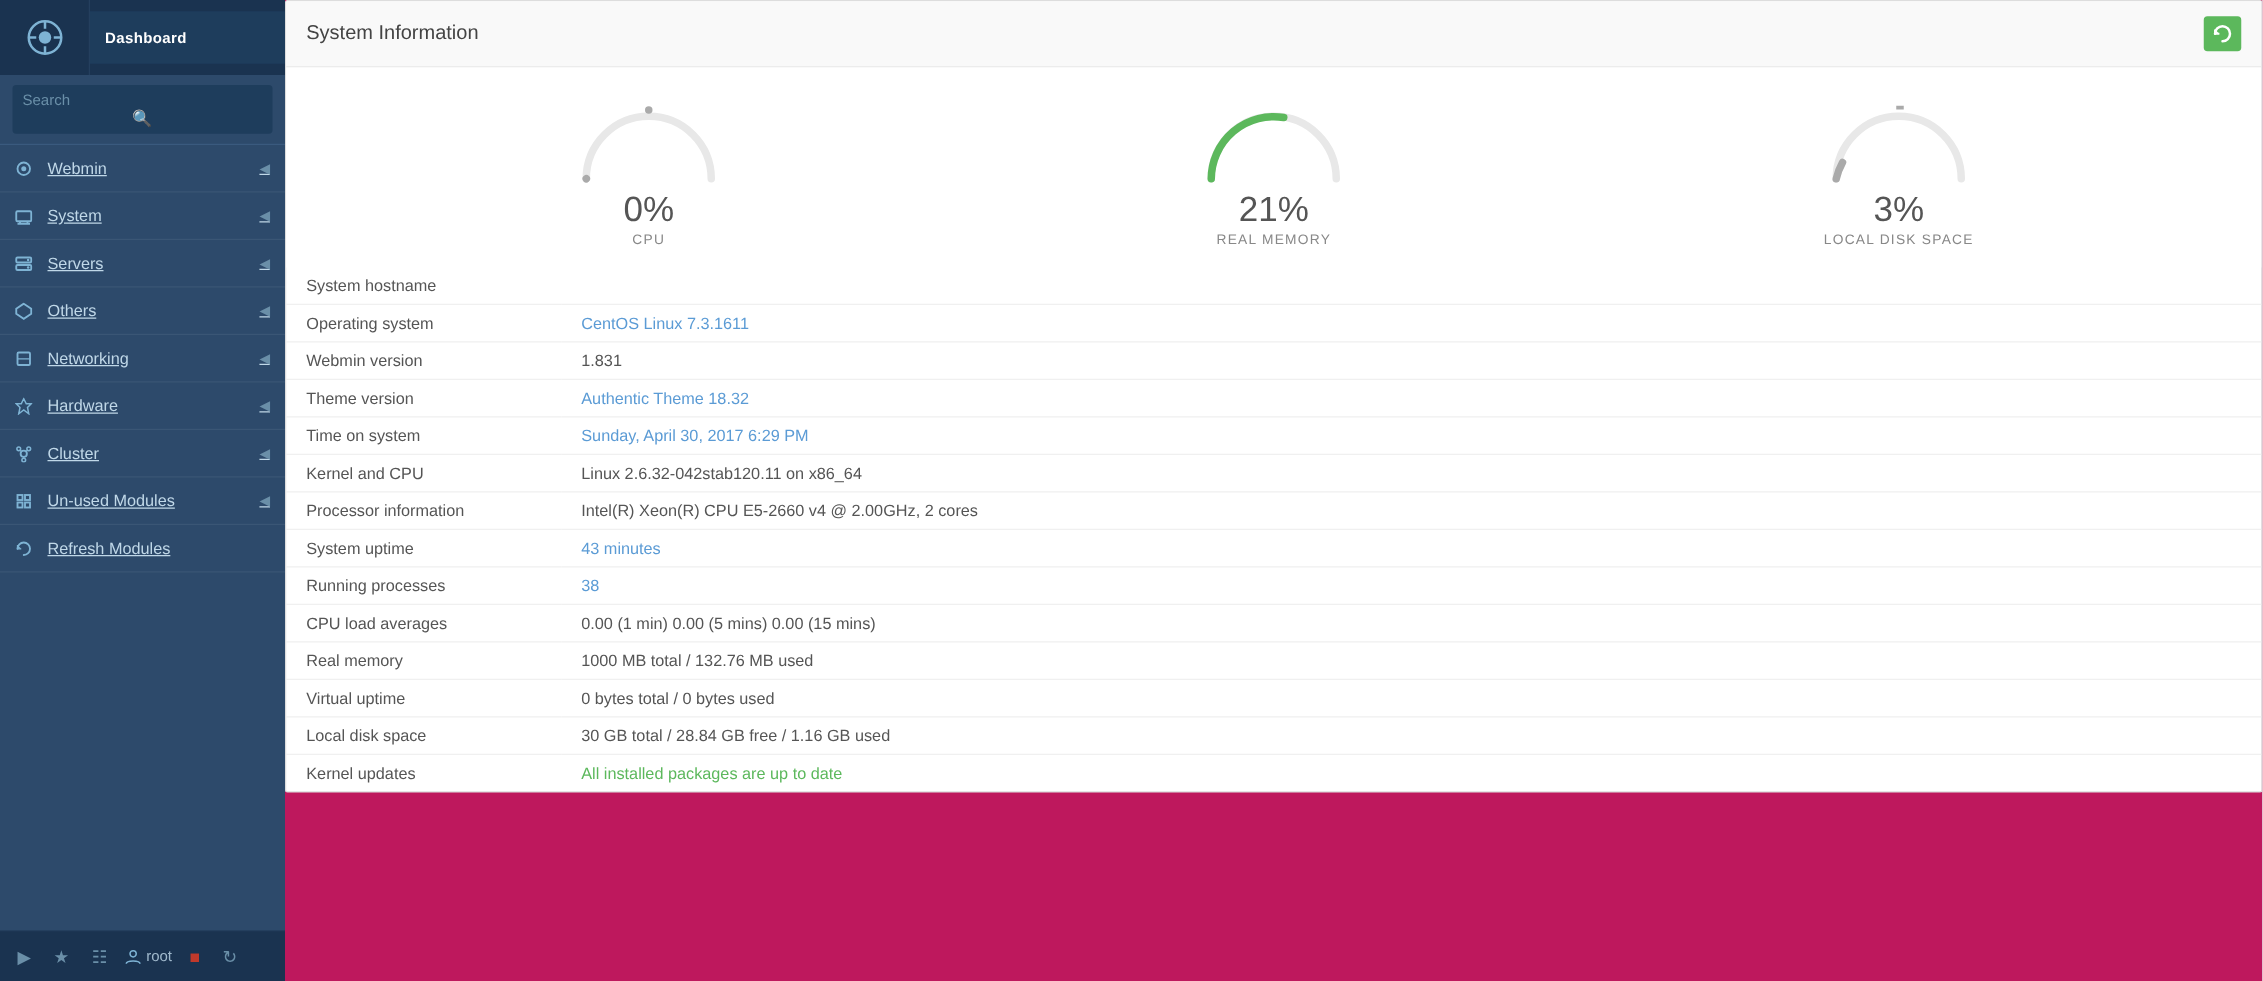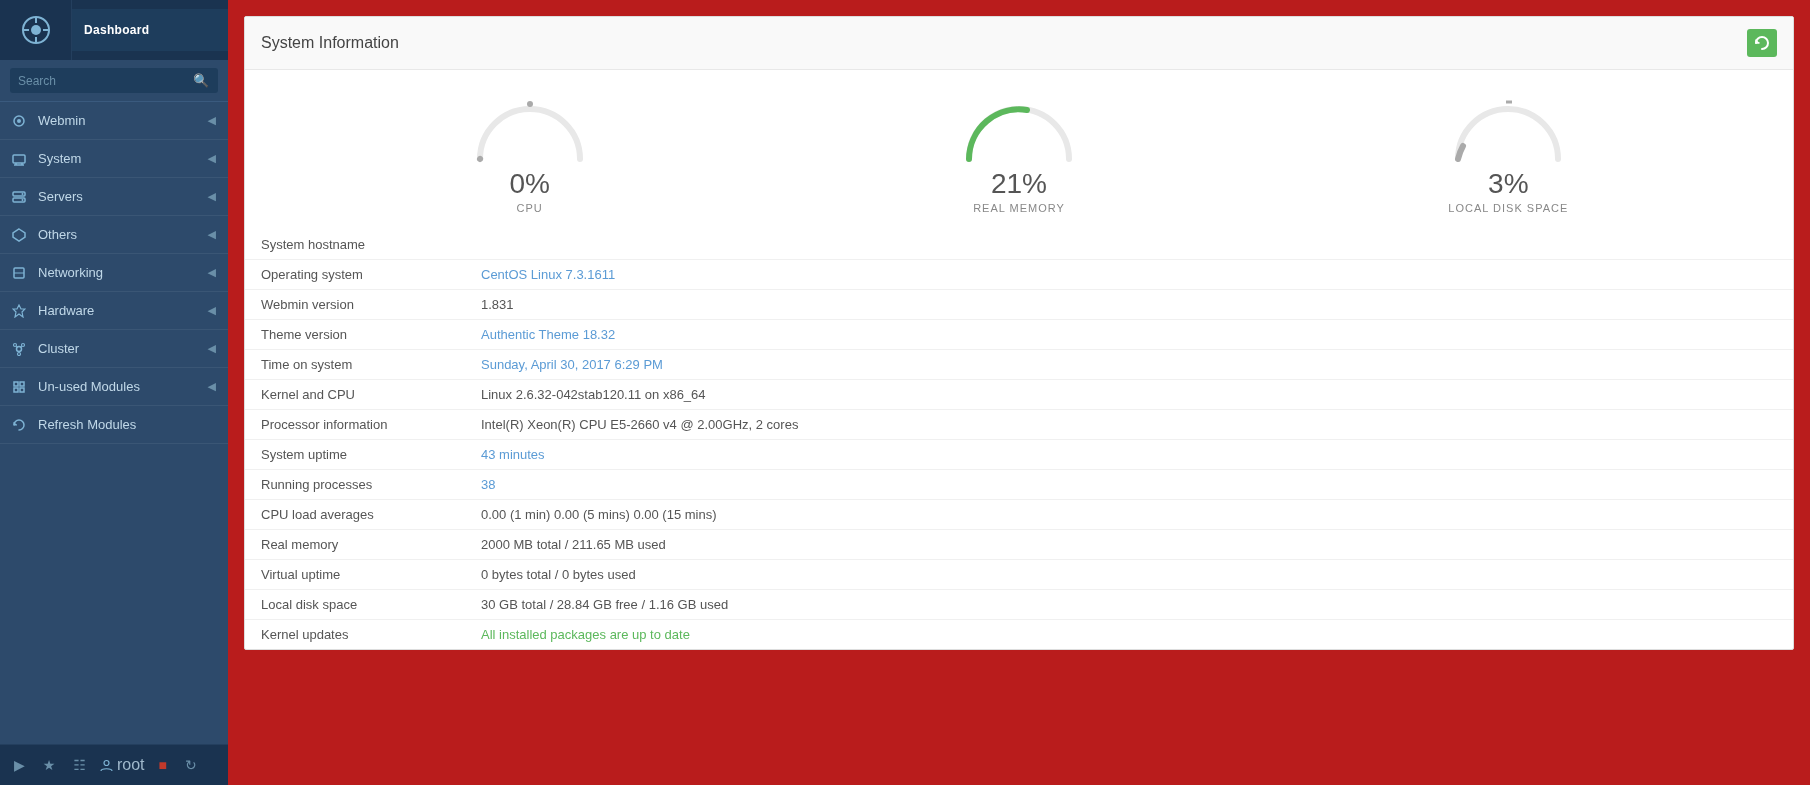--- a/index.html
+++ b/index.html
@@ -52,20 +52,21 @@
       padding: 8px 10px;
       background: #2d4a6b;
       border-bottom: 1px solid #3a5a7e;
     }
     .sidebar-search-inner {
       display: flex;
       align-items: center;
       background: #1e3d5c;
       border-radius: 3px;
       padding: 5px 8px;
+      flex-direction: column;
     }
     .sidebar-search-input {
       background: transparent;
       border: none;
       outline: none;
       color: #a0b9cc;
       font-size: 12px;
       flex: 1;
       width: 100%;
     }
@@ -75,20 +76,21 @@
     
     .sidebar-nav { flex: 1; }
     .nav-item {
       display: flex;
       align-items: center;
       padding: 11px 12px;
       color: #c0d8e8;
       cursor: pointer;
       border-bottom: 1px solid #3a5675;
       position: relative;
+      text-decoration: underline;
     }
     .nav-item-icon { width: 18px; margin-right: 8px; font-size: 13px; color: #7eb3d4; display: flex; align-items: center; }
     .nav-item-label { flex: 1; font-size: 13px; }
     .nav-item-arrow { color: #6a8fa8; font-size: 11px; }
 
     
     .sidebar-footer {
       display: flex;
       align-items: center;
       padding: 8px 10px;
@@ -99,30 +101,29 @@
     .footer-icon {
       color: #6a8fa8;
       font-size: 14px;
       cursor: pointer;
       padding: 4px;
     }
     .footer-user {
       display: flex;
       align-items: center;
       color: #a0b9cc;
-      font-size: 16px;
+      font-size: 12px;
       gap: 4px;
     }
 
     
     #main {
       flex: 1;
       overflow-y: auto;
-      background: #b91c1c;
-      padding: 16px;
+      background: #be185d;
     }
 
     
     .panel {
       background: #fff;
       border: 1px solid #ddd;
       border-radius: 2px;
       margin-bottom: 16px;
       position: relative;
     }
@@ -453,21 +454,21 @@
           <tr>
             <td class="info-label">Running processes</td>
             <td class="info-value link">38</td>
           </tr>
           <tr>
             <td class="info-label">CPU load averages</td>
             <td class="info-value">0.00 (1 min) 0.00 (5 mins) 0.00 (15 mins)</td>
           </tr>
           <tr>
             <td class="info-label">Real memory</td>
-            <td class="info-value">2000 MB total / 211.65 MB used</td>
+            <td class="info-value">1000 MB total / 132.76 MB used</td>
           </tr>
           <tr>
             <td class="info-label">Virtual uptime</td>
             <td class="info-value">0 bytes total / 0 bytes used</td>
           </tr>
           <tr>
             <td class="info-label">Local disk space</td>
             <td class="info-value">30 GB total / 28.84 GB free / 1.16 GB used</td>
           </tr>
           <tr>

